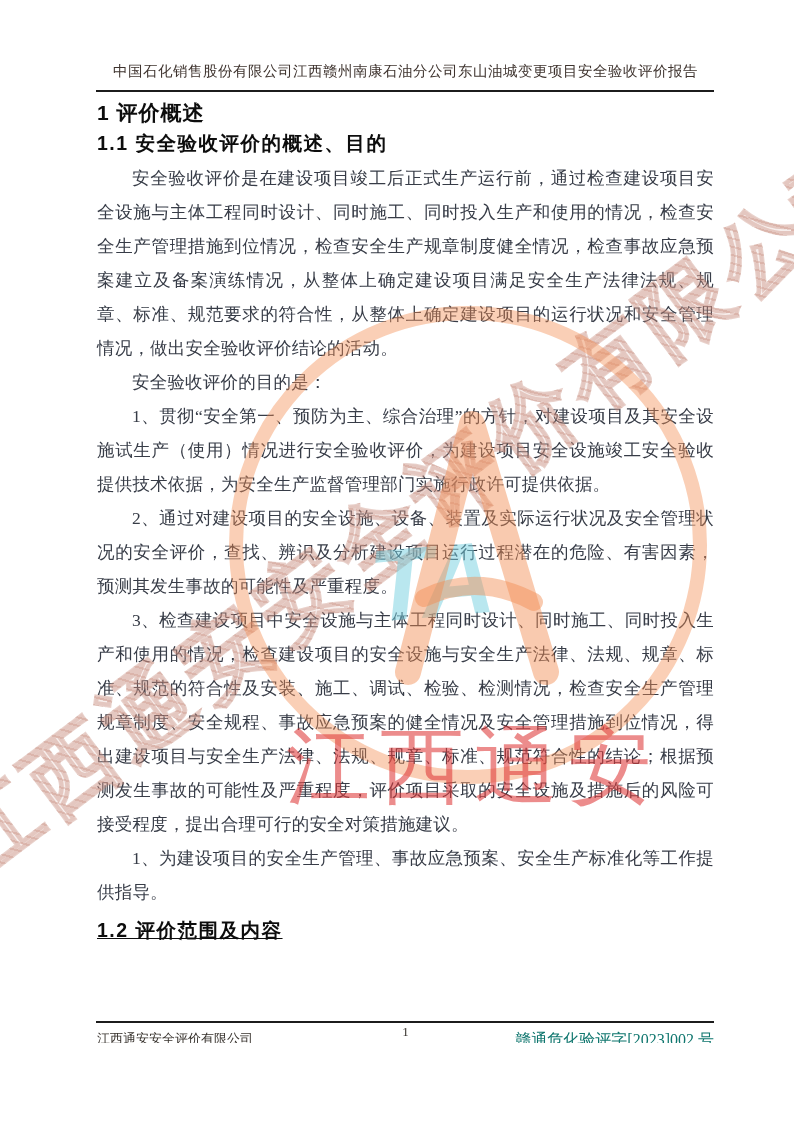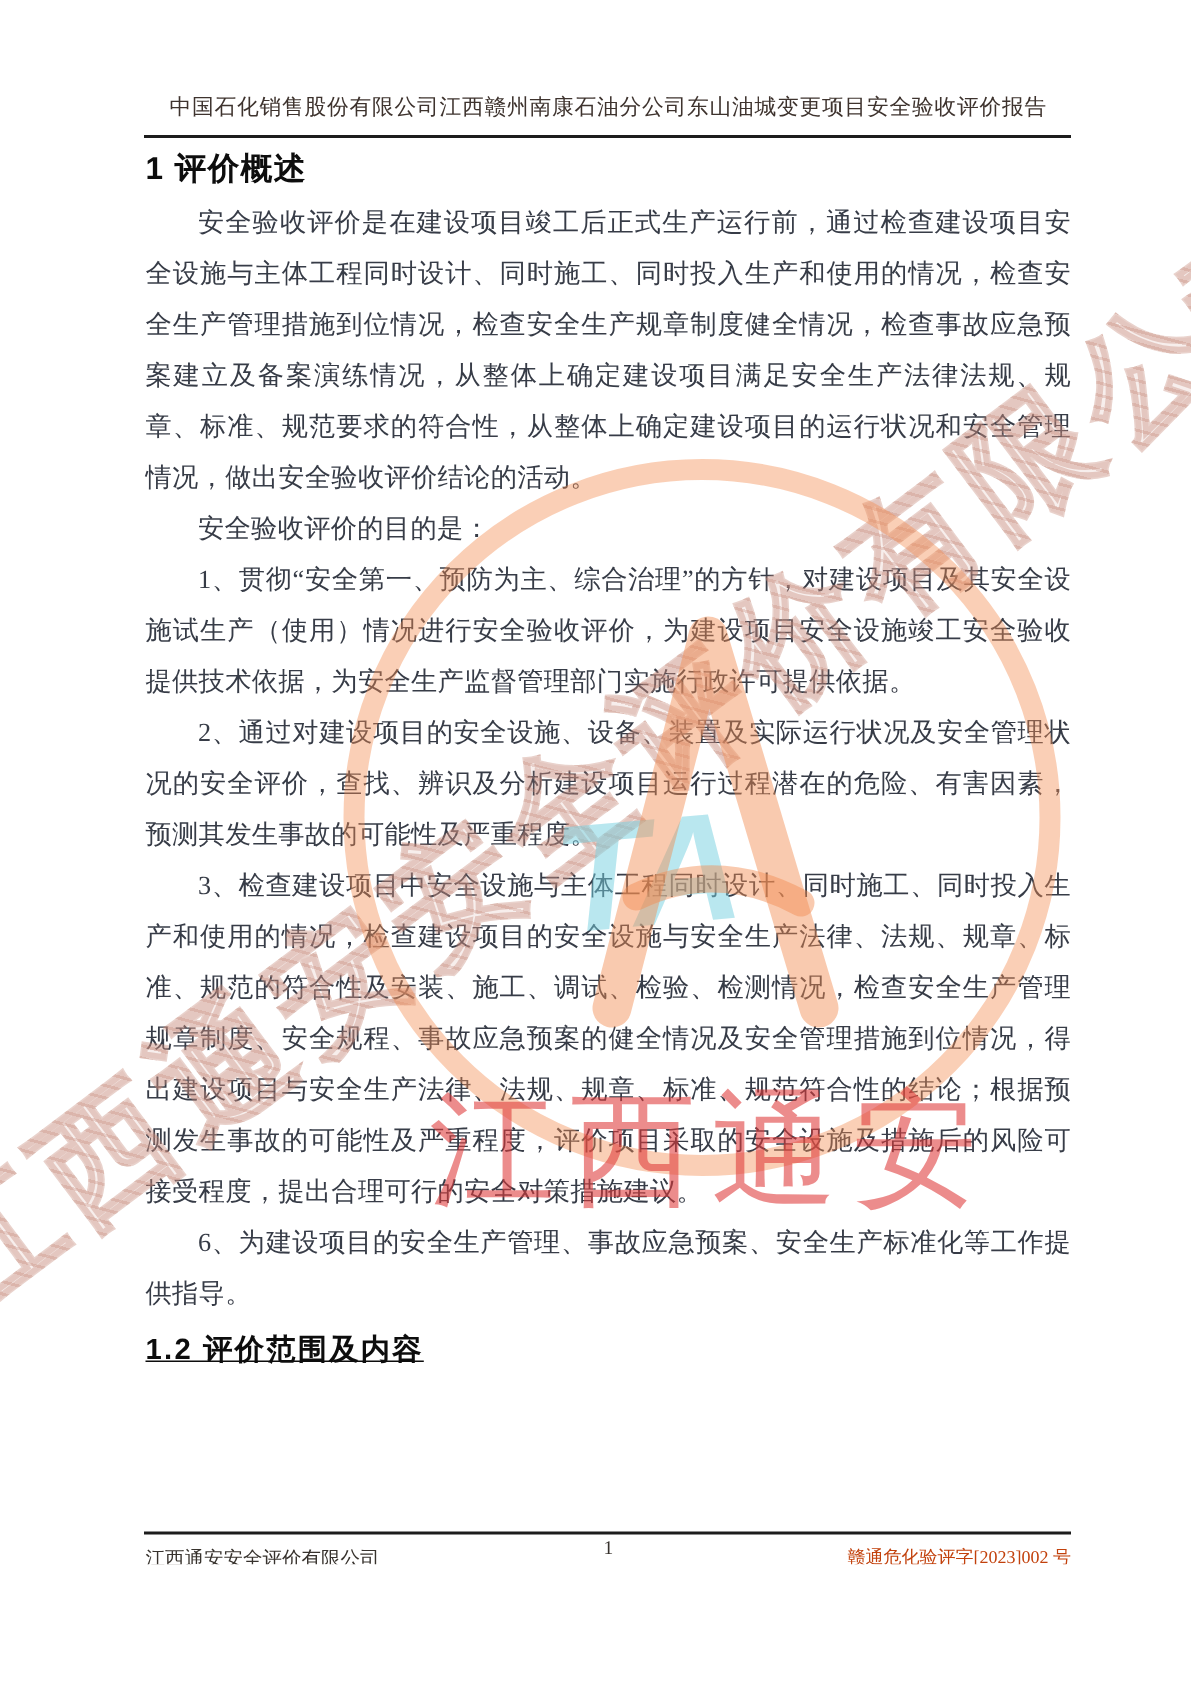--- a/index.html
+++ b/index.html
@@ -70,21 +70,21 @@
   }
   .footer-page {
     position: absolute;
     left: 97px; top: 1024px; width: 617px;
     text-align: center;
     font-size: 13px; color: #37322d;
   }
   .footer-right {
     position: absolute;
     right: 80px; top: 1030px;
-    font-size: 12px; color: #c2410c;
+    font-size: 16px; color: #0f766e;
   }
 
   
   .watermark {
     position: absolute; inset: 0;
     z-index: 3;
     pointer-events: none;
     overflow: hidden;
   }
   .wm-diagonal {
@@ -130,28 +130,29 @@
 <body>
 
 <div class="page">
 
   <div class="content">
     <div class="running-head">中国石化销售股份有限公司江西赣州南康石油分公司东山油城变更项目安全验收评价报告</div>
     <div class="head-rule"></div>
 
     <div class="doc-body">
       <h1 class="chapter">1 评价概述</h1>
+      <h2 class="section">1.1 安全验收评价的概述、目的</h2>
 
       <div class="paragraphs">
         <p class="para">安全验收评价是在建设项目竣工后正式生产运行前，通过检查建设项目安全设施与主体工程同时设计、同时施工、同时投入生产和使用的情况，检查安全生产管理措施到位情况，检查安全生产规章制度健全情况，检查事故应急预案建立及备案演练情况，从整体上确定建设项目满足安全生产法律法规、规章、标准、规范要求的符合性，从整体上确定建设项目的运行状况和安全管理情况，做出安全验收评价结论的活动。</p>
         <p class="para">安全验收评价的目的是：</p>
         <p class="para">1、贯彻“安全第一、预防为主、综合治理”的方针，对建设项目及其安全设施试生产（使用）情况进行安全验收评价，为建设项目安全设施竣工安全验收提供技术依据，为安全生产监督管理部门实施行政许可提供依据。</p>
         <p class="para">2、通过对建设项目的安全设施、设备、装置及实际运行状况及安全管理状况的安全评价，查找、辨识及分析建设项目运行过程潜在的危险、有害因素，预测其发生事故的可能性及严重程度。</p>
         <p class="para">3、检查建设项目中安全设施与主体工程同时设计、同时施工、同时投入生产和使用的情况，检查建设项目的安全设施与安全生产法律、法规、规章、标准、规范的符合性及安装、施工、调试、检验、检测情况，检查安全生产管理规章制度、安全规程、事故应急预案的健全情况及安全管理措施到位情况，得出建设项目与安全生产法律、法规、规章、标准、规范符合性的结论；根据预测发生事故的可能性及严重程度，评价项目采取的安全设施及措施后的风险可接受程度，提出合理可行的安全对策措施建议。</p>
-        <p class="para">6、为建设项目的安全生产管理、事故应急预案、安全生产标准化等工作提供指导。</p>
+        <p class="para">1、为建设项目的安全生产管理、事故应急预案、安全生产标准化等工作提供指导。</p>
       </div>
 
       <h2 class="section section-bottom">1.2 评价范围及内容</h2>
     </div>
 
     <div class="footer-rule"></div>
     <div class="footer-page">1</div>
     <div class="footer-left">江西通安安全评价有限公司</div>
     <div class="footer-right">赣通危化验评字[2023]002 号</div>
   </div>

